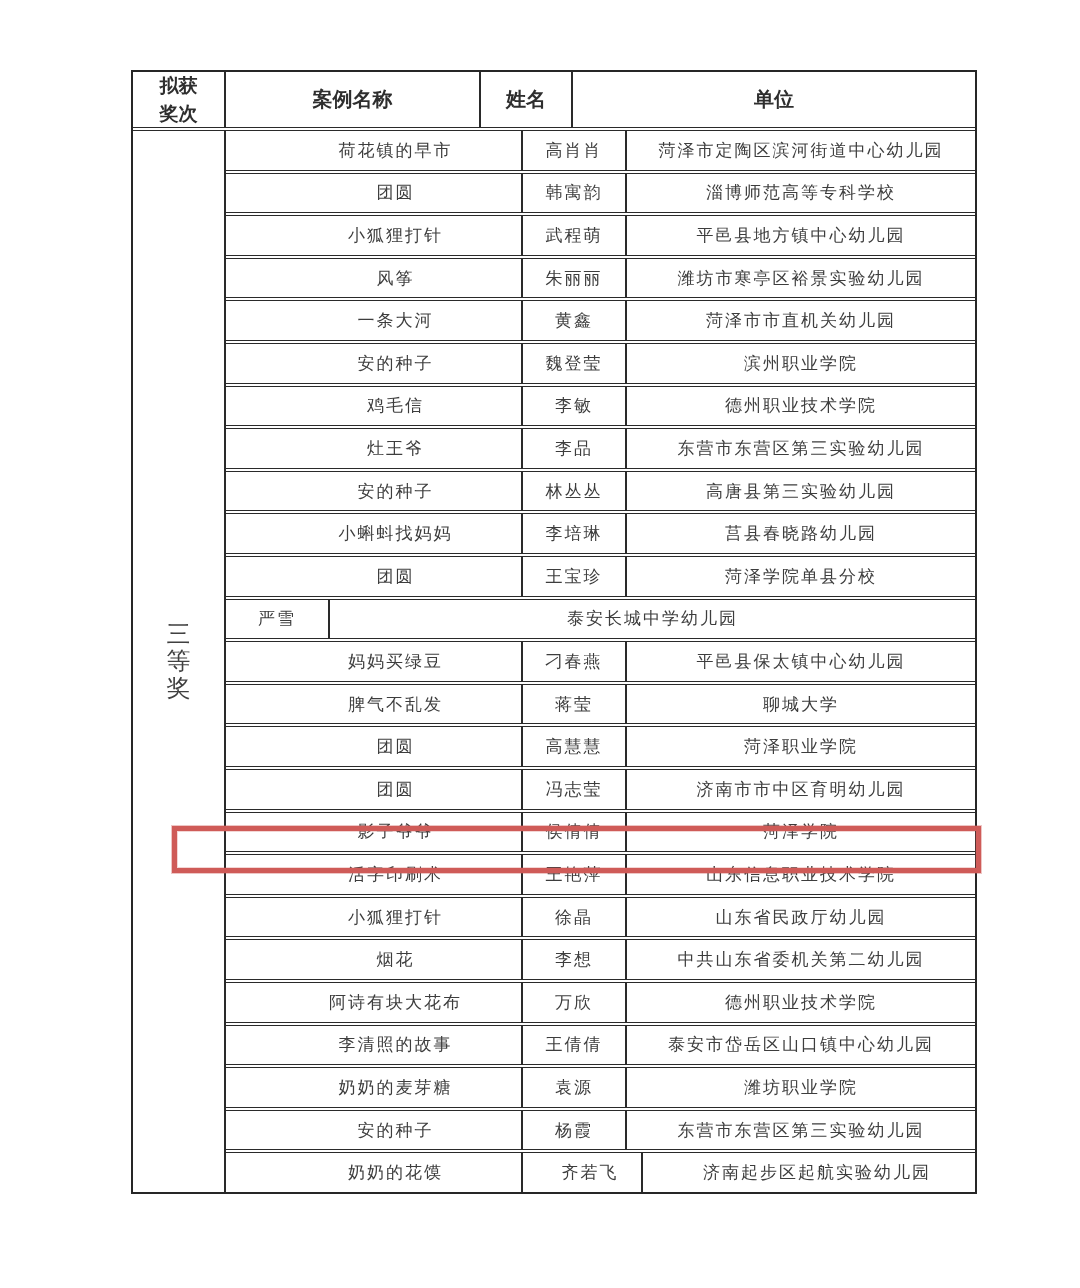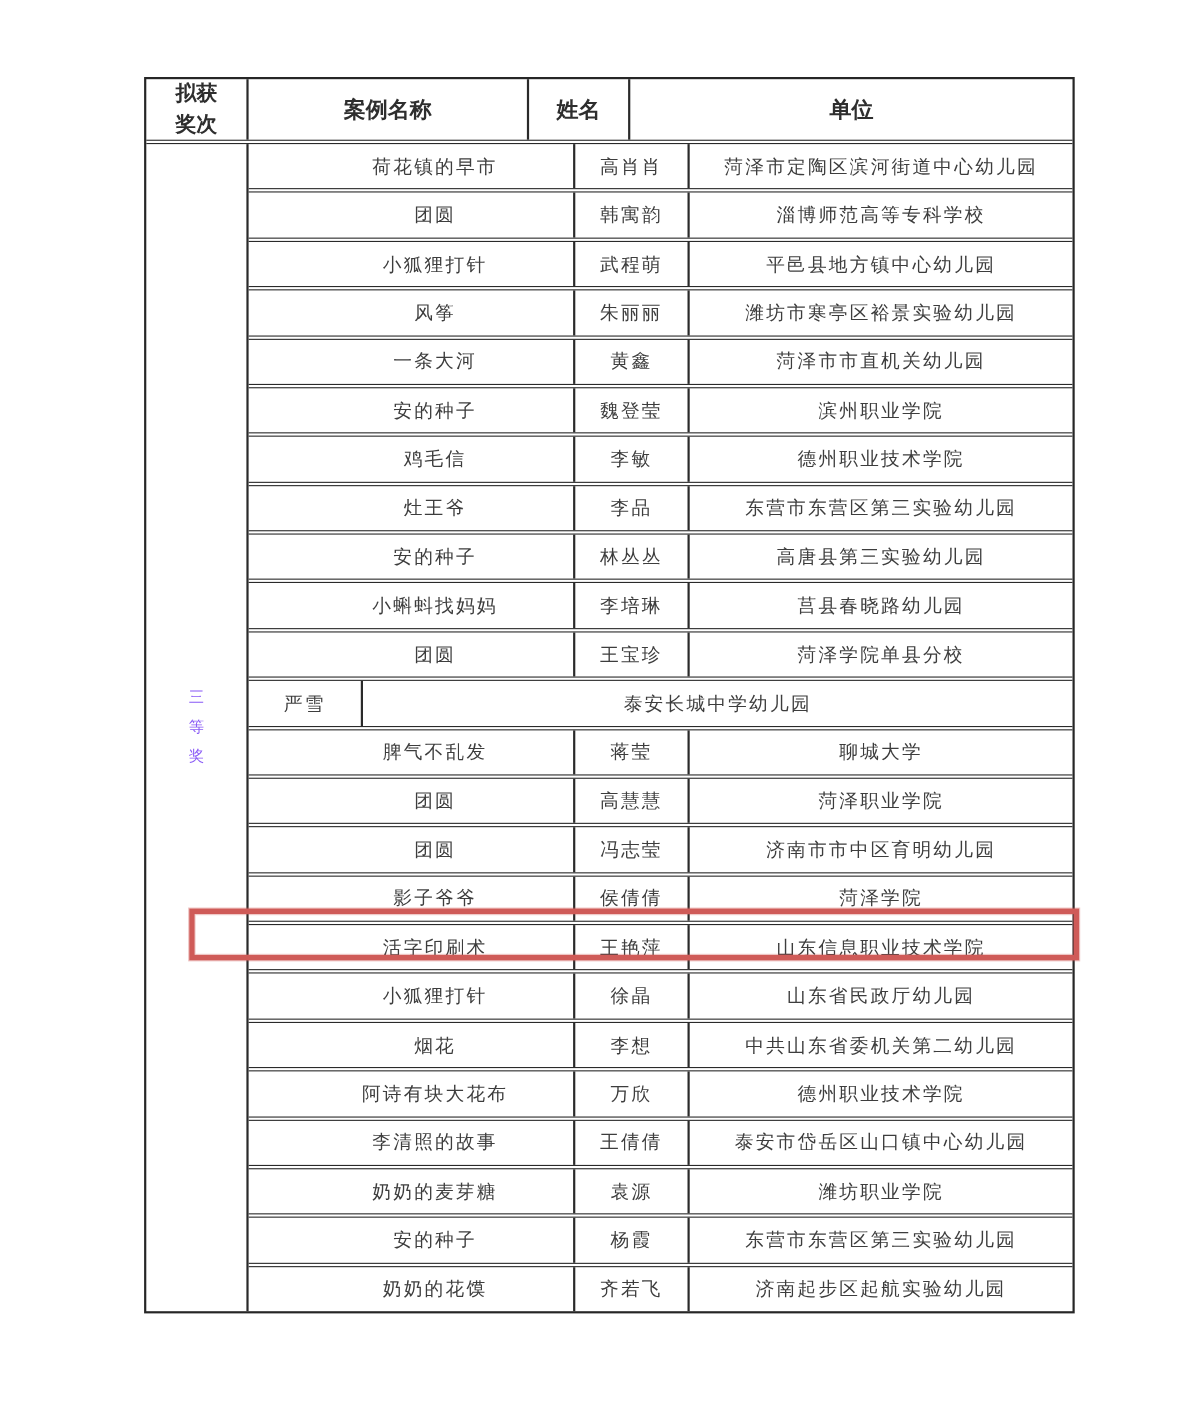--- a/index.html
+++ b/index.html
@@ -51,35 +51,35 @@
   
   .tbody { flex: 1; display: flex; min-height: 0; }
   .award-cell {
     width: 93px;
     border-right: 2px solid #2a2a2a;
     display: flex; align-items: center; justify-content: center;
   }
   .vertical-label {
     display: inline-block;
     width: 1em;
-    font-size: 14px;
+    font-size: 24px;
     line-height: 27px;
     letter-spacing: 0;
     word-break: break-all;
     text-align: center;
-    color: #8b5cf6;
+    color: #404040;
   }
 
   .rows { flex: 1; display: flex; flex-direction: column; }
   .row {
     flex: 1;
     display: flex;
     border-bottom: 4px double #2a2a2a;
   }
-  .row:last-child { border-bottom: none; }
+  .row:last-child { border-bottom: none; gap: 16px; }
   .td {
     font-size: 17px;
     letter-spacing: 2px;
     color: #3d3d3d;
   }
   .row .c2 { width: 297px; padding-left: 44px; }
   .row .c3 { width: 104px; }
 
   
   .highlight-box {
@@ -179,20 +179,25 @@
             <div class="cell td c2">团圆</div>
             <div class="cell td c3">王宝珍</div>
             <div class="cell td c4">菏泽学院单县分校</div>
           </div>
 
           <div class="row">
             <div class="cell td c3">严雪</div>
             <div class="cell td c4">泰安长城中学幼儿园</div>
           </div>
 
+          <div class="row">
+            <div class="cell td c2">妈妈买绿豆</div>
+            <div class="cell td c3">刁春燕</div>
+            <div class="cell td c4">平邑县保太镇中心幼儿园</div>
+          </div>
 
           <div class="row">
             <div class="cell td c2">脾气不乱发</div>
             <div class="cell td c3">蒋莹</div>
             <div class="cell td c4">聊城大学</div>
           </div>
 
           <div class="row">
             <div class="cell td c2">团圆</div>
             <div class="cell td c3">高慧慧</div>

